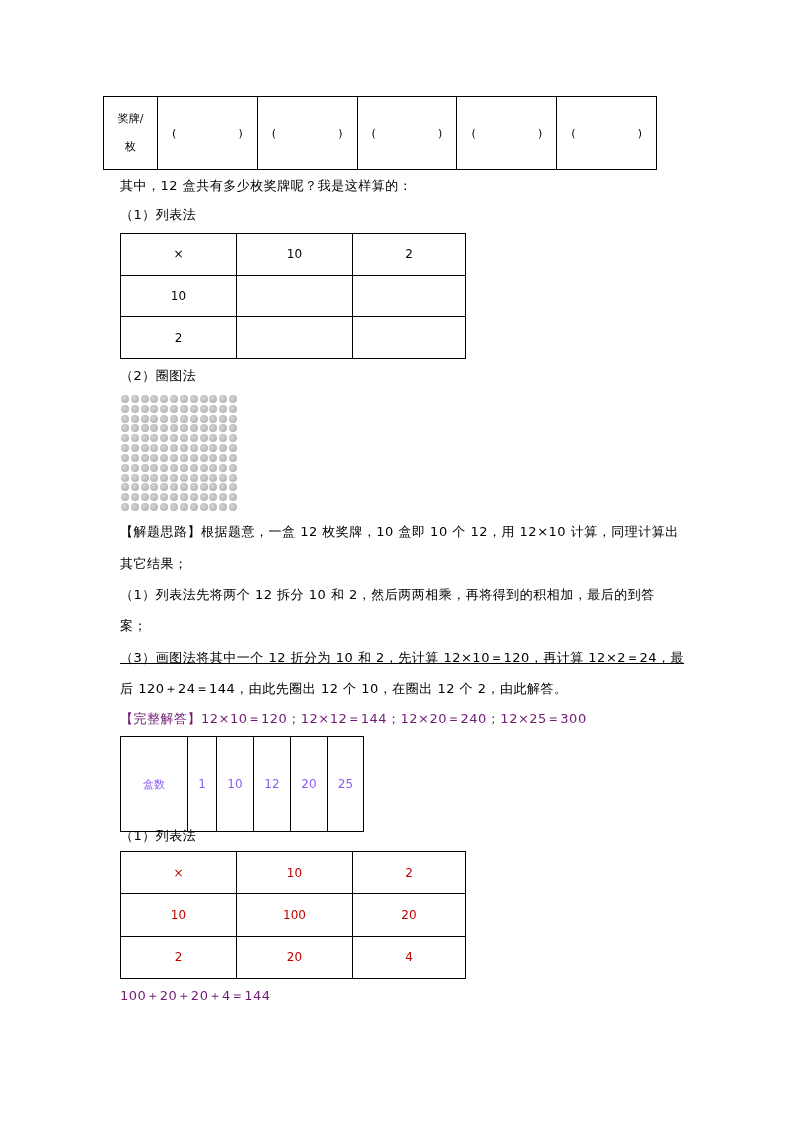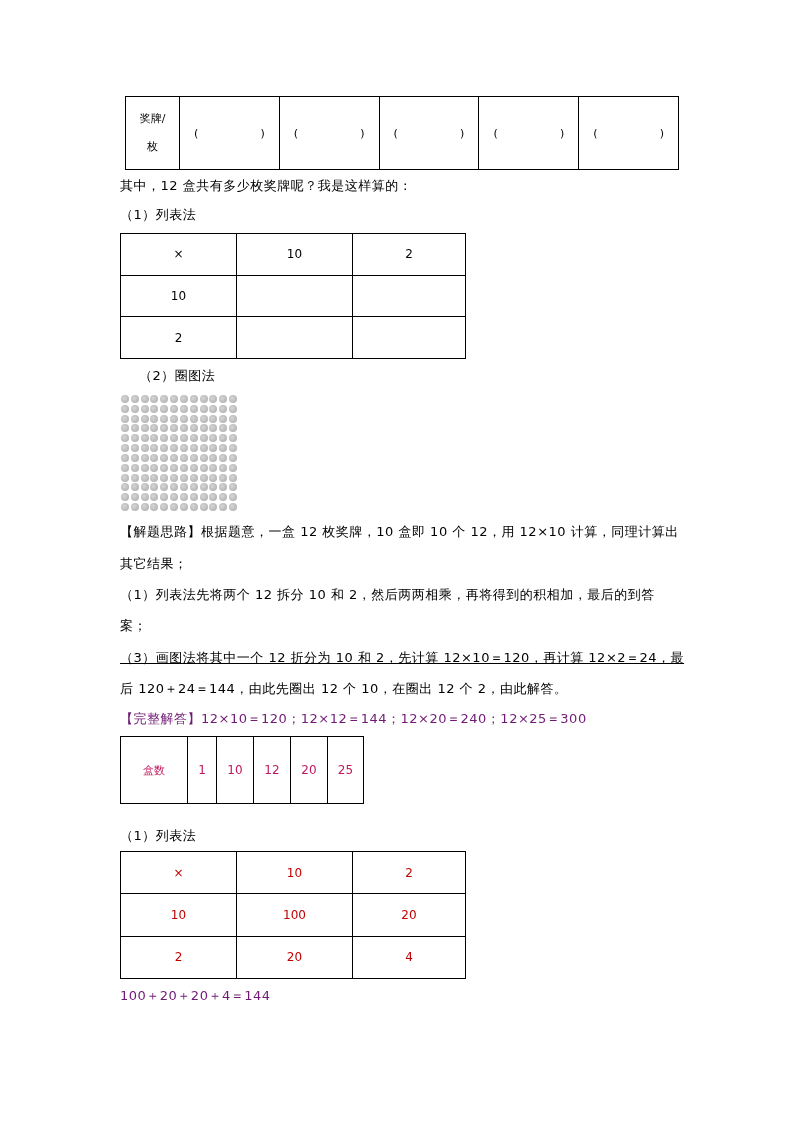--- a/index.html
+++ b/index.html
@@ -10,21 +10,21 @@
   table { border-collapse:collapse; position:absolute; }
   td { border:1px solid #000; text-align:center; vertical-align:middle; padding:0; font-size:12px; }
   .paren { display:flex; justify-content:space-between; padding:0 14px; font-size:11px; }
   .dotgrid { position:absolute; left:120px; top:394px; width:118px; height:118px;
              display:grid; grid-template-columns:repeat(12, 1fr); grid-template-rows:repeat(12,1fr); gap:0; }
   .dot { width:8px; height:8px; border-radius:50%; background:radial-gradient(circle at 40% 40%, #d6d6d6, #a9a9a9); margin:auto; }
 </style>
 </head>
 <body>
 
-<table style="left:125px; top:96px; width:554px; height:74px;">
+<table style="left:103px; top:96px; width:554px; height:74px;">
   <tbody>
       <tr>
     <td style="width:53px; font-size:11px; line-height:28px;">
       <div>奖牌/</div>
       <div>枚</div>
     </td>
     <td>
           <div class="paren">
             <span>(</span>
             <span>)</span>
@@ -74,21 +74,21 @@
     <td></td>
   </tr>
   <tr>
     <td>2</td>
     <td></td>
     <td></td>
   </tr>
 </tbody>
   </table>
 
-<div class="line" style="top:366px;margin-left:19px;">（2）圈图法</div>
+<div class="line" style="top:366px;">（2）圈图法</div>
 
 <div class="dotgrid" id="dotgrid">
     <div class="dot"></div>
     <div class="dot"></div>
     <div class="dot"></div>
     <div class="dot"></div>
     <div class="dot"></div>
     <div class="dot"></div>
     <div class="dot"></div>
     <div class="dot"></div>
@@ -232,21 +232,21 @@
 
 <div class="line" style="top:522px;">【解题思路】根据题意，一盒 12 枚奖牌，10 盒即 10 个 12，用 12×10 计算，同理计算出</div>
 <div class="line" style="top:554px;">其它结果；</div>
 <div class="line" style="top:585px;">（1）列表法先将两个 12 拆分 10 和 2，然后两两相乘，再将得到的积相加，最后的到答</div>
 <div class="line" style="top:616px;">案；</div>
 <div class="line" style="top:648px;text-decoration:underline;">（3）画图法将其中一个 12 折分为 10 和 2，先计算 12×10＝120，再计算 12×2＝24，最</div>
 <div class="line" style="top:679px;">后 120＋24＝144，由此先圈出 12 个 10，在圈出 12 个 2，由此解答。</div>
 
 <div class="line red" style="top:709px;">【完整解答】12×10＝120；12×12＝144；12×20＝240；12×25＝300</div>
 
-<table class="red" style="left:120px; top:736px; width:244px; height:68px; color:#be185d;">
+<table class="red" style="left:120px; top:736px; width:244px; height:96px; color:#8b5cf6;">
   <tbody>
       <tr>
     <td style="width:66px; font-size:11px;">盒数</td>
     <td style="width:28px;">1</td>
     <td style="width:36px;">10</td>
     <td style="width:36px;">12</td>
     <td style="width:36px;">20</td>
     <td>25</td>
   </tr>
 </tbody>

